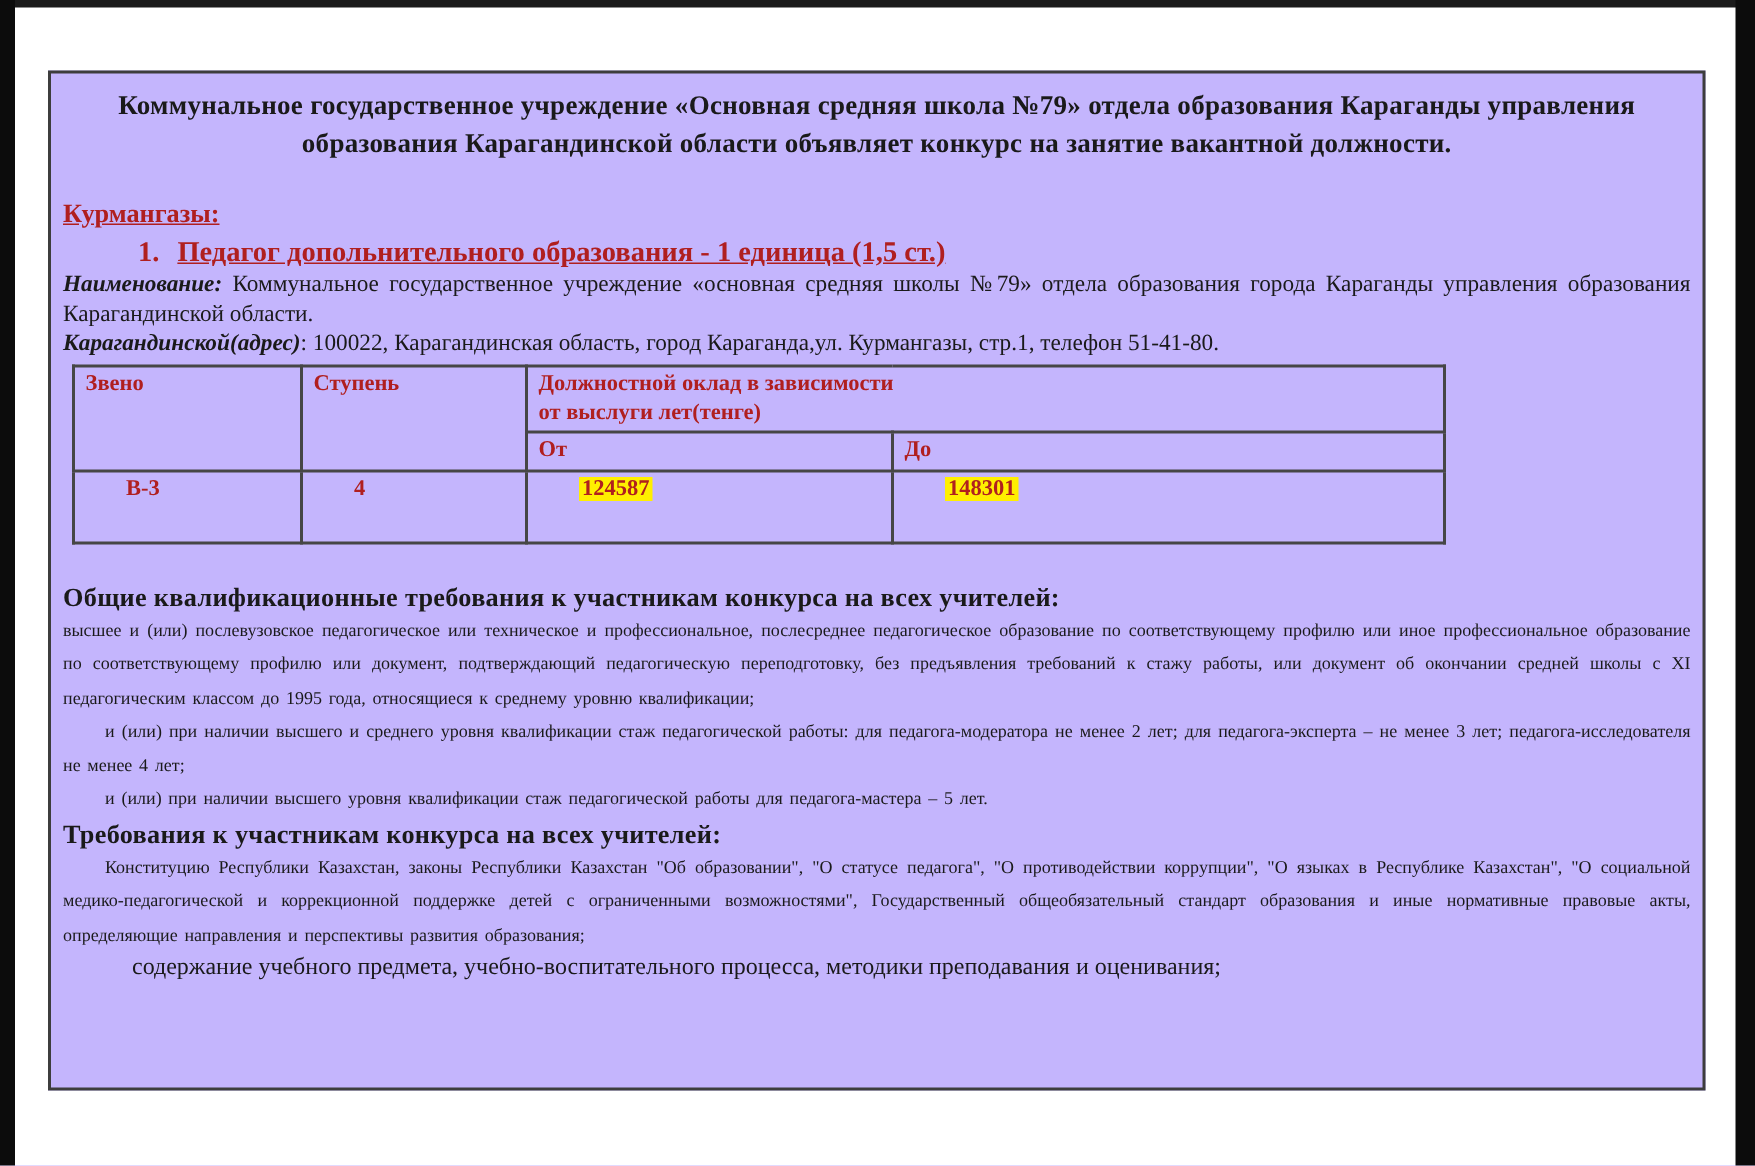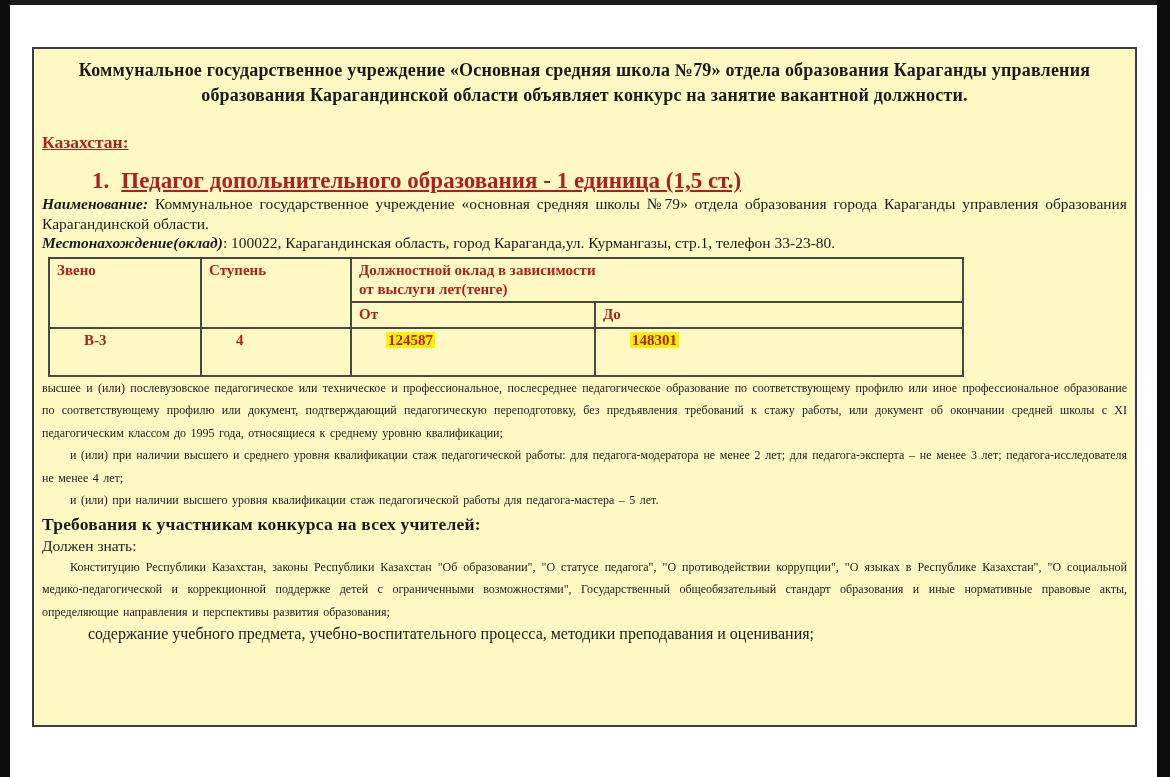--- a/index.html
+++ b/index.html
@@ -6,33 +6,33 @@
   body{
     width:1170px;height:777px;position:relative;overflow:hidden;
     background:#ffffff;font-family:"Liberation Serif", serif;color:#1a1a1a;
   }
   .edge-top{position:absolute;top:0;left:0;width:1170px;height:5px;background:#1b1b1b;}
   .edge-left{position:absolute;top:0;left:0;width:10px;height:777px;background:#0c0c0c;}
   .edge-right{position:absolute;top:0;right:0;width:13px;height:777px;background:#0c0c0c;}
 
   .doc{
     position:absolute;left:32px;top:47px;width:1105px;height:680px;
-    box-sizing:border-box;border:2px solid #3d3d3d;background:#fef9c3;
+    box-sizing:border-box;border:2px solid #3d3d3d;background:#c4b5fd;
     padding:9px 8px 0 8px;
   }
   .title{
     font-weight:bold;font-size:18px;line-height:25px;text-align:center;
     padding:0 30px;letter-spacing:0.2px;
   }
   .red{color:#b01f1f;}
   .pos-heading{
     margin-top:24px;font-size:17.5px;font-weight:bold;
     text-decoration:underline;display:inline-block;
   }
-  .pos-item{margin-top:15px;padding-left:50px;font-size:23px;font-weight:bold;}
+  .pos-item{margin-top:5px;padding-left:50px;font-size:19px;font-weight:bold;}
   .pos-item .num{margin-right:12px;}
   .pos-item .txt{text-decoration:underline;}
 
   .detail{font-size:15.5px;line-height:19.5px;text-align:justify;margin:0;}
   .detail b{font-size:15.5px;font-style:italic;}
 
   .table-title{margin-top:21px;text-align:center;font-weight:bold;font-size:17.5px;}
 
   table.salary{
     border-collapse:collapse;margin-top:4px;margin-left:6px;
@@ -61,29 +61,29 @@
 
 <div class="edge-top"></div>
 <div class="edge-left"></div>
 <div class="edge-right"></div>
 
 <div class="doc">
 
   <div class="title">Коммунальное государственное учреждение «Основная средняя школа №79» отдела образования Караганды управления образования Карагандинской области объявляет конкурс на занятие вакантной должности.</div>
 
   <div>
-    <span class="pos-heading red">Казахстан:</span>
+    <span class="pos-heading red">Курмангазы:</span>
     <div class="pos-item red">
       <span class="num">1.</span><span class="txt">Педагог допольнительного образования - 1 единица (1,5 ст.)</span>
     </div>
   </div>
 
   <div>
     <p class="detail"><b>Наименование:</b><span> Коммунальное государственное учреждение «основная средняя школы №79» отдела образования города Караганды управления образования Карагандинской области.</span></p>
-    <p class="detail"><b>Местонахождение(оклад)</b><span>: 100022, Карагандинская область, город Караганда,ул. Курмангазы, стр.1, телефон 33-23-80.</span></p>
+    <p class="detail"><b>Карагандинской(адрес)</b><span>: 100022, Карагандинская область, город Караганда,ул. Курмангазы, стр.1, телефон 51-41-80.</span></p>
   </div>
 
 
   <table class="salary red">
     <tbody>
         <tr>
       <td class="c-zveno" rowspan="2">Звено</td>
       <td class="c-stupen" rowspan="2">Ступень</td>
       <td colspan="2">
         <div>Должностной оклад в зависимости</div>
@@ -97,26 +97,26 @@
     <tr class="datarow">
       <td>В-3</td>
       <td>4</td>
       <td><span class="mark">124587</span></td>
       <td><span class="mark">148301</span></td>
     </tr>
   </tbody>
     </table>
 
   <div>
+    <div class="sec-heading">Общие квалификационные требования к участникам конкурса на всех учителей:</div>
     <p class="body-p">высшее и (или) послевузовское педагогическое или техническое и профессиональное, послесреднее педагогическое образование по соответствующему профилю или иное профессиональное образование по соответствующему профилю или документ, подтверждающий педагогическую переподготовку, без предъявления требований к стажу работы, или документ об окончании средней школы с XI педагогическим классом до 1995 года, относящиеся к среднему уровню квалификации;</p>
     <p class="body-p indent">и (или) при наличии высшего и среднего уровня квалификации стаж педагогической работы: для педагога-модератора не менее 2 лет; для педагога-эксперта – не менее 3 лет; педагога-исследователя не менее 4 лет;</p>
     <p class="body-p indent">и (или) при наличии высшего уровня квалификации стаж педагогической работы для педагога-мастера – 5 лет.</p>
   </div>
 
   <div>
     <div class="sec-heading" style="margin-top:2px;">Требования к участникам конкурса на всех учителей:</div>
-    <p class="must-know">Должен знать:</p>
     <p class="body-p indent">Конституцию Республики Казахстан, законы Республики Казахстан "Об образовании", "О статусе педагога", "О противодействии коррупции", "О языках в Республике Казахстан", "О социальной медико-педагогической и коррекционной поддержке детей с ограниченными возможностями", Государственный общеобязательный стандарт образования и иные нормативные правовые акты, определяющие направления и перспективы развития образования;</p>
     <p class="sub-item">содержание учебного предмета, учебно-воспитательного процесса, методики преподавания и оценивания;</p>
 
   </div>
 
 </div>
 
 </body></html>

